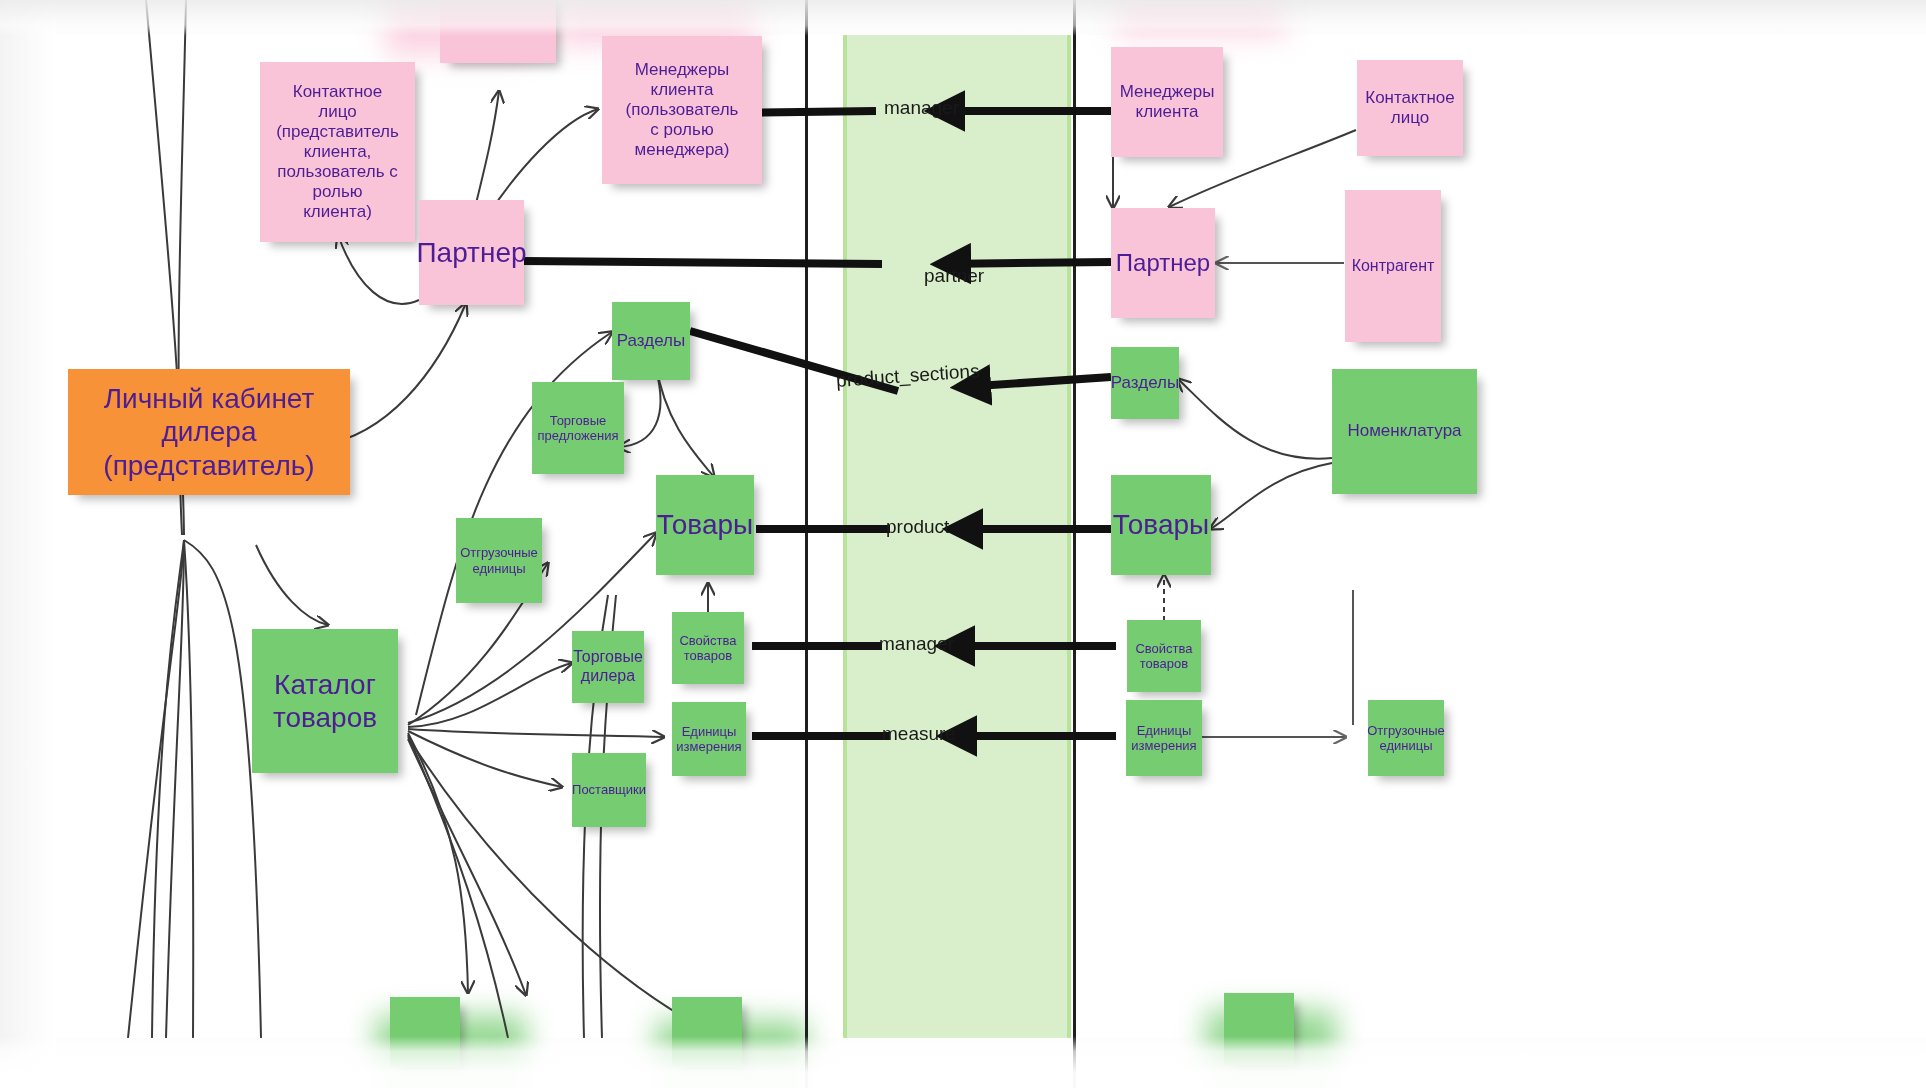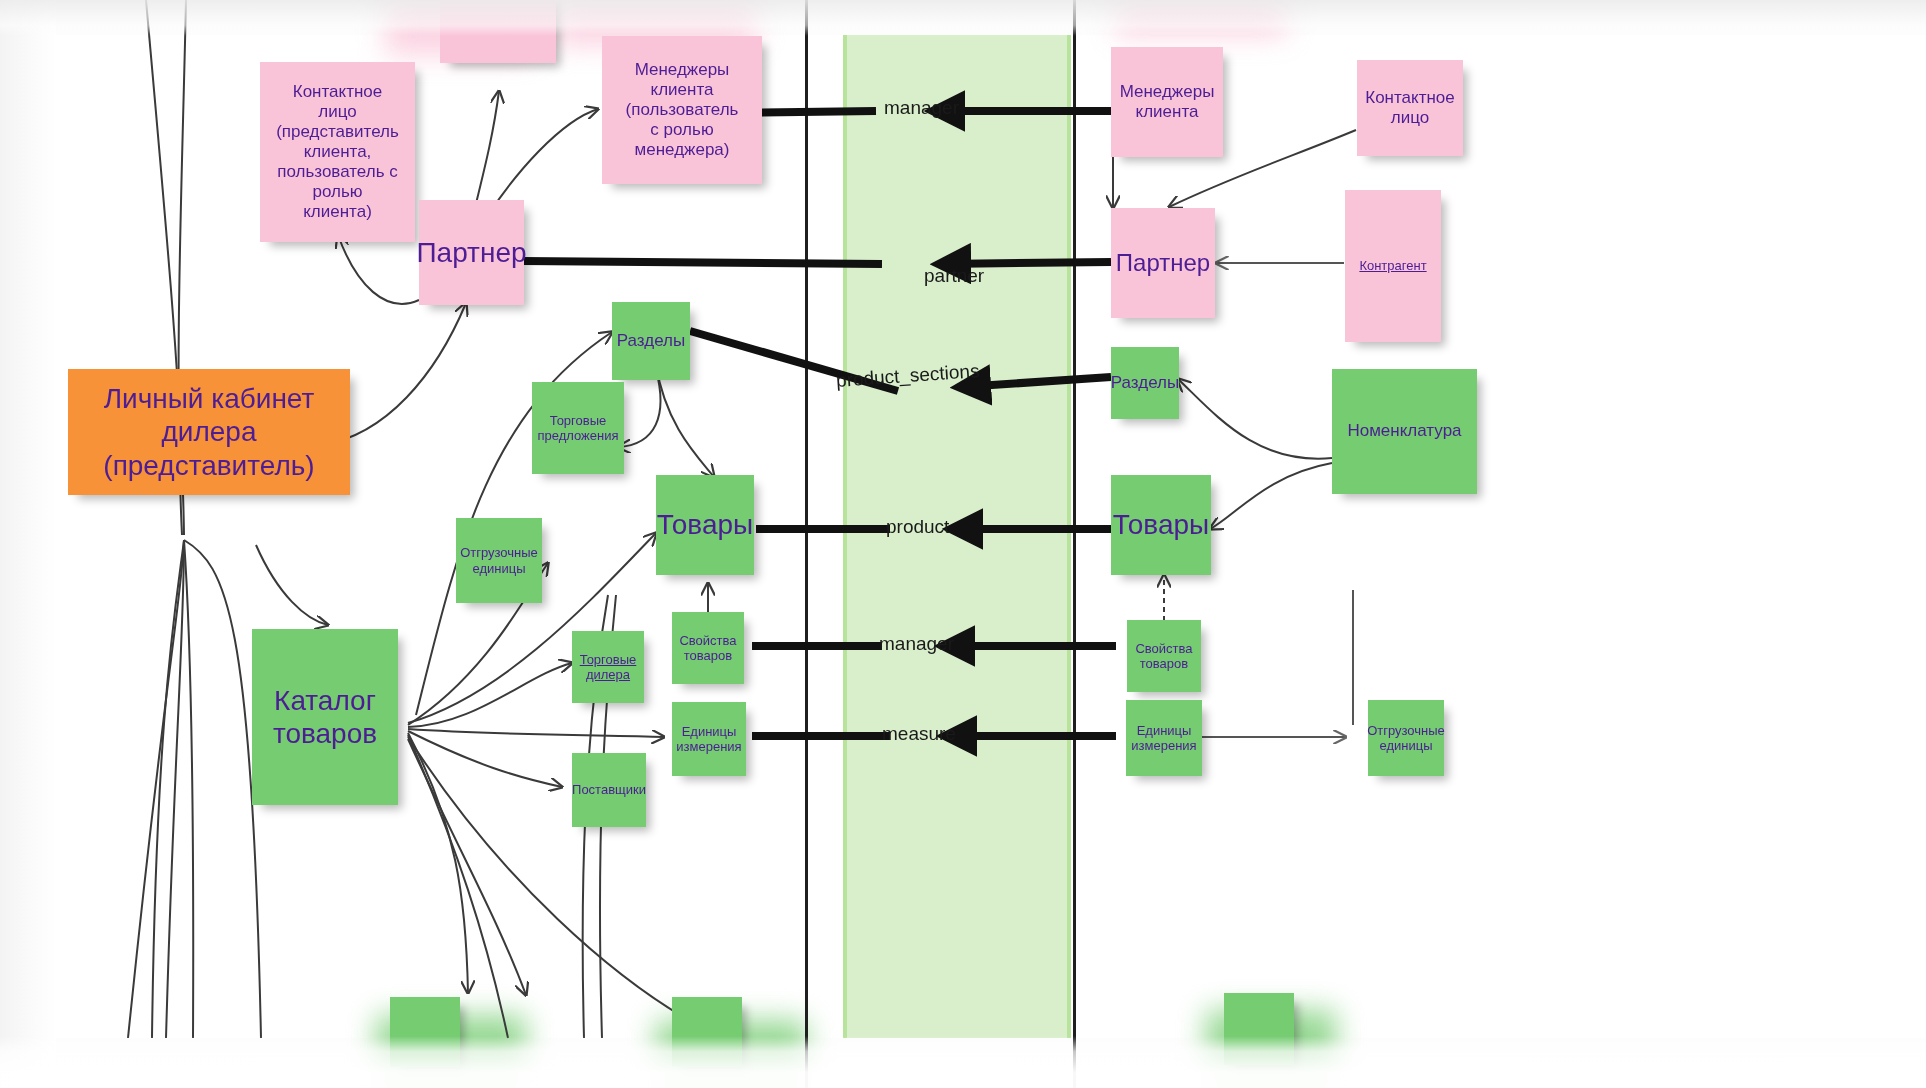--- a/index.html
+++ b/index.html
@@ -96,21 +96,21 @@
     line-height: 1.18;
     padding: 3px 20px;
     box-shadow: 7px 7px 9px -3px rgba(0,0,0,.28);
     z-index: 10;
   }
   .pink   { background: #fac4d8; }
   .green  { background: #75cc71; }
   .orange { background: #f79238; }
 
   .fs-xs { font-size: 13px; }
-  .fs-sm { font-size: 13px; text-decoration: underline; }
+  .fs-sm { font-size: 16px; }
   .fs-md { font-size: 17px; }
   .fs-lg { font-size: 24px; }
   .fs-xl { font-size: 28px; }
 
   
   svg.wires {
     position: absolute;
     left: 0; top: 0;
     width: 1870px;
     height: 1003px;
@@ -315,21 +315,21 @@
       <span style="display:block;">
         <span>Отгрузочные</span><br>
         <span>единицы</span>
       </span>
     </div>
 
     <div class="card green fs-xl" style="left:600px; top:440px; width:98px; height:100px;">
       <span>Товары</span>
     </div>
 
-    <div class="card green fs-xl" style="left:196px; top:594px; width:146px; height:176px;align-items:center;">
+    <div class="card green fs-xl" style="left:196px; top:594px; width:146px; height:144px;align-items:center;">
       <span style="display:block;">
         <span>Каталог</span><br>
         <span>товаров</span>
       </span>
     </div>
 
     <div class="card green fs-sm" style="left:516px; top:596px; width:72px; height:72px;">
       <span style="display:block;">
         <span>Торговые</span><br>
         <span>дилера</span>

